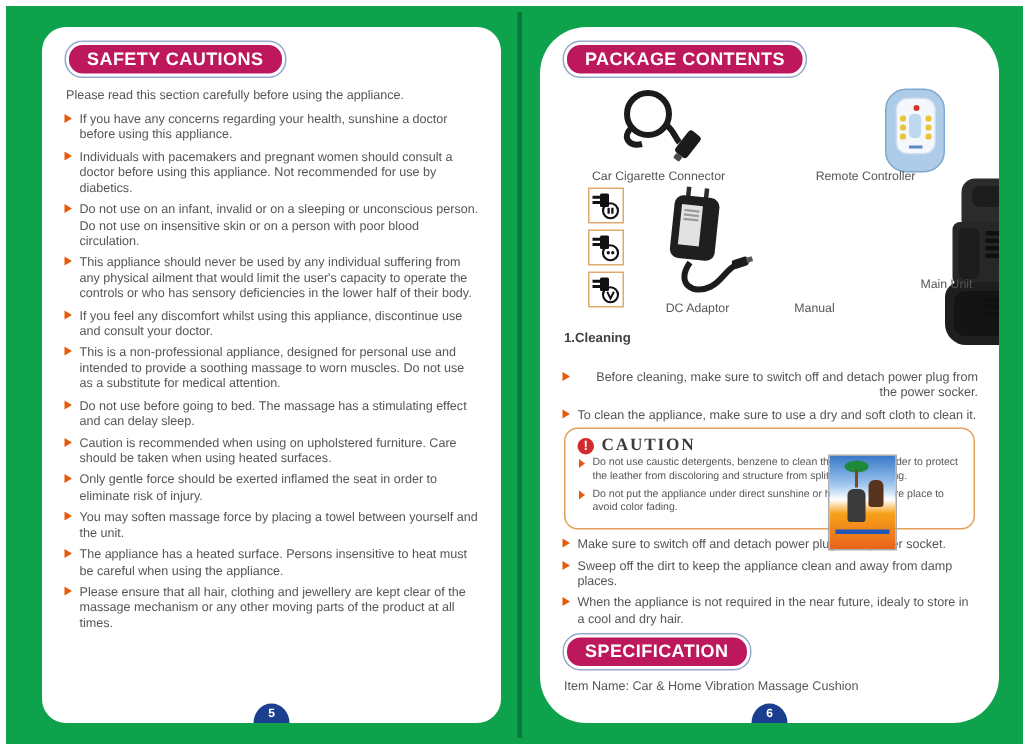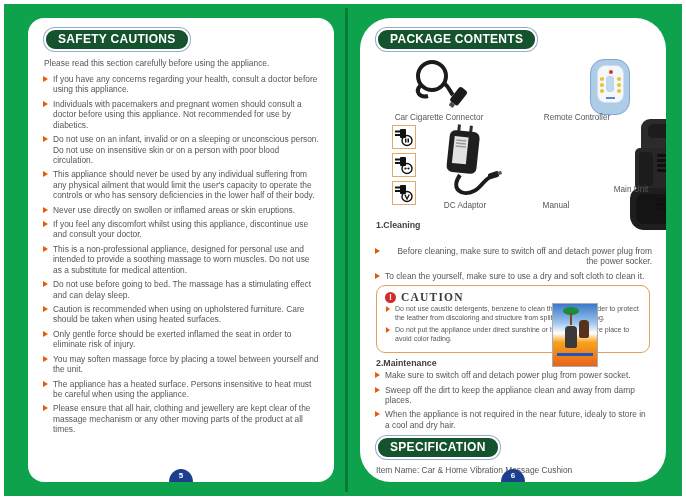--- a/index.html
+++ b/index.html
@@ -17,21 +17,21 @@
     background:#067A38;
   }
   .page{
     position:absolute;top:14px;width:306px;height:464px;
     background:#ffffff;border-radius:16px;box-sizing:border-box;
     padding:8px 14px 0 14px;overflow:hidden;
   }
   .page-left{left:24px;}
   .page-right{left:356px;border-radius:31px;}
   .pill{
-    display:inline-block;background:#14532d;color:#fff;font-weight:bold;
+    display:inline-block;background:#be185d;color:#fff;font-weight:bold;
     font-size:12px;letter-spacing:.3px;padding:2px 12px 3px;border-radius:11px;
     border:2px solid #ffffff;box-shadow:0 0 0 1px rgba(27,62,142,.45);
     margin:2px 0 4px 2px;white-space:nowrap;
   }
   .intro{font-size:8.4px;color:#55565A;margin:3px 0 0 2px;}
   ul.blist{list-style:none;margin:6px 0 0;padding:0;}
   ul.blist li{display:flex;margin:0 0 4px;}
   .tri{
     flex:none;width:0;height:0;margin:2px 5px 0 1px;
     border-left:5px solid #E8590C;border-top:3.5px solid transparent;
@@ -117,37 +117,33 @@
 
 <div class="board">
   <div class="spine"></div>
 
   <div class="page page-left">
     <div class="pill">SAFETY CAUTIONS</div>
     <div class="intro">Please read this section carefully before using the appliance.</div>
     <ul class="blist">
       <li>
           <span class="tri"></span>
-          <span class="btxt">If you have any concerns regarding your health, consult a doctor before using this appliance.</span>
+          <span class="btxt">If you have any concerns regarding your health, sunshine a doctor before using this appliance.</span>
         </li>
       <li>
           <span class="tri"></span>
           <span class="btxt">Individuals with pacemakers and pregnant women should consult a doctor before using this appliance. Not recommended for use by diabetics.</span>
         </li>
       <li>
           <span class="tri"></span>
           <span class="btxt">Do not use on an infant, invalid or on a sleeping or unconscious person. Do not use on insensitive skin or on a person with poor blood circulation.</span>
         </li>
       <li>
           <span class="tri"></span>
           <span class="btxt">This appliance should never be used by any individual suffering from any physical ailment that would limit the user's capacity to operate the controls or who has sensory deficiencies in the lower half of their body.</span>
-        </li>
-      <li>
-          <span class="tri"></span>
-          <span class="btxt">Never use directly on swollen or inflamed areas or skin eruptions.</span>
         </li>
       <li>
           <span class="tri"></span>
           <span class="btxt">If you feel any discomfort whilst using this appliance, discontinue use and consult your doctor.</span>
         </li>
       <li>
           <span class="tri"></span>
           <span class="btxt">This is a non-professional appliance, designed for personal use and intended to provide a soothing massage to worn muscles. Do not use as a substitute for medical attention.</span>
         </li>
       <li>
@@ -284,54 +280,53 @@
       </svg>
       <div class="lbl" style="left:60px;top:146px;width:90px;">DC Adaptor</div>
 
       <div class="fig manual" style="left:160px;top:76px;">
         <div class="palm-top"></div>
         <div class="palm-trunk"></div>
         <div class="sil1"></div>
         <div class="sil2"></div>
         <div class="band"></div>
       </div>
-      <div class="lbl" style="left:165px;top:146px;width:62px;">Manual</div>
+      <div class="lbl" style="left:152px;top:146px;width:62px;">Manual</div>
     </div>
 
 
     <div class="sechead">1.Cleaning</div>
     <ul class="blist" style="margin-top:16px;text-align:right;">
       <li>
           <span class="tri"></span>
           <span class="btxt">Before cleaning, make sure to switch off and detach power plug from the power socker.</span>
         </li>
       <li>
           <span class="tri"></span>
-          <span class="btxt">To clean the yourself, make sure to use a dry and soft cloth to clean it.</span>
+          <span class="btxt">To clean the appliance, make sure to use a dry and soft cloth to clean it.</span>
         </li>
     </ul>
 
     <div class="caution">
       <div class="caution-title-row">
         <span class="c-ico">!</span>
         <span class="c-title">CAUTION</span>
       </div>
       <ul class="blist" style="margin-top:0;">
         <li>
             <span class="tri"></span>
             <span class="btxt">Do not use caustic detergents, benzene to clean the product in order to protect the leather from discoloring and structure from splitting and eroding.</span>
           </li>
         <li>
             <span class="tri"></span>
             <span class="btxt">Do not put the appliance under direct sunshine or high temperature place to avoid color fading.</span>
           </li>
       </ul>
     </div>
 
-    <div class="sechead">2.Maintenance</div>
     <ul class="blist" style="margin-top:0;">
       <li>
           <span class="tri"></span>
           <span class="btxt">Make sure to switch off and detach power plug from power socket.</span>
         </li>
       <li>
           <span class="tri"></span>
           <span class="btxt">Sweep off the dirt to keep the appliance clean and away from damp places.</span>
         </li>
       <li>

